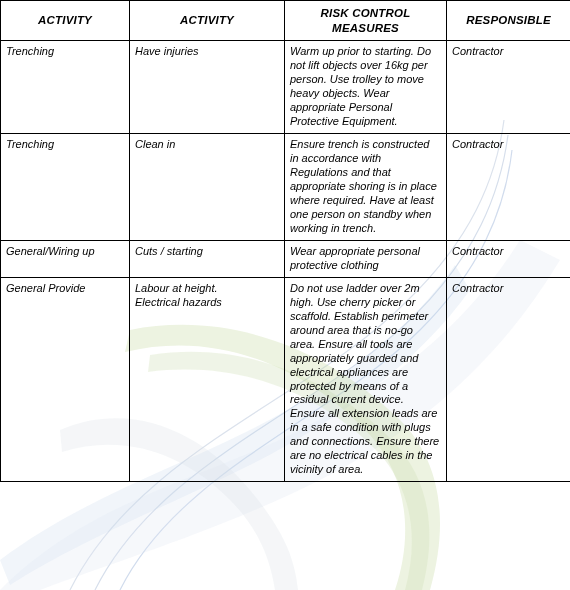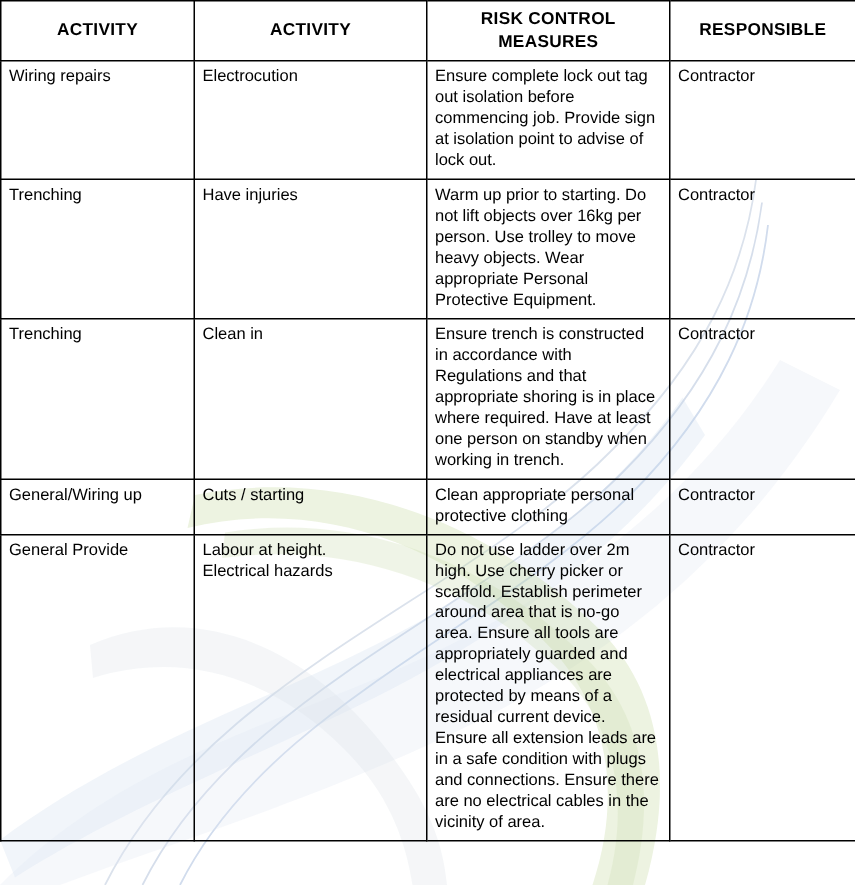--- a/index.html
+++ b/index.html
@@ -23,20 +23,21 @@
     height: 590px;
     z-index: 0;
     pointer-events: none;
   }
   .page {
     position: relative;
     z-index: 1;
     width: 570px;
     height: 590px;
     box-sizing: border-box;
+    font-style: italic;
   }
   table.risk-table {
     border-collapse: collapse;
     table-layout: fixed;
     width: 570px;
     margin: 0;
   }
   table.risk-table td,
   table.risk-table th {
     border: 1px solid #000000;
@@ -98,41 +99,35 @@
     <thead>
       <tr class="hdr-row">
         <th>ACTIVITY</th>
         <th>ACTIVITY</th>
         <th>RISK CONTROL MEASURES</th>
         <th>RESPONSIBLE</th>
       </tr>
     </thead>
     <tbody>
       <tr>
-        <td class="cell-text">Wiring repairs</td>
-        <td class="cell-text">Electrocution</td>
-        <td class="cell-text">Ensure complete lock out tag out isolation before commencing job. Provide sign at isolation point to advise of lock out.</td>
-        <td class="cell-text">Contractor</td>
-      </tr>
-      <tr>
         <td class="cell-text">Trenching</td>
         <td class="cell-text">Have injuries</td>
         <td class="cell-text">Warm up prior to starting. Do not lift objects over 16kg per person. Use trolley to move heavy objects. Wear appropriate Personal Protective Equipment.</td>
         <td class="cell-text">Contractor</td>
       </tr>
       <tr>
         <td class="cell-text">Trenching</td>
         <td class="cell-text">Clean in</td>
         <td class="cell-text">Ensure trench is constructed in accordance with Regulations and that appropriate shoring is in place where required. Have at least one person on standby when working in trench.</td>
         <td class="cell-text">Contractor</td>
       </tr>
       <tr>
         <td class="cell-text">General/Wiring up</td>
         <td class="cell-text">Cuts / starting</td>
-        <td class="cell-text">Clean appropriate personal protective clothing</td>
+        <td class="cell-text">Wear appropriate personal protective clothing</td>
         <td class="cell-text">Contractor</td>
       </tr>
       <tr>
         <td class="cell-text">General Provide</td>
         <td class="cell-text">Labour at height.
 Electrical hazards</td>
         <td class="cell-text">Do not use ladder over 2m high. Use cherry picker or scaffold. Establish perimeter around area that is no-go area. Ensure all tools are appropriately guarded and electrical appliances are protected by means of a residual current device. Ensure all extension leads are in a safe condition with plugs and connections. Ensure there are no electrical cables in the vicinity of area.</td>
         <td class="cell-text">Contractor</td>
       </tr>
     </tbody>

